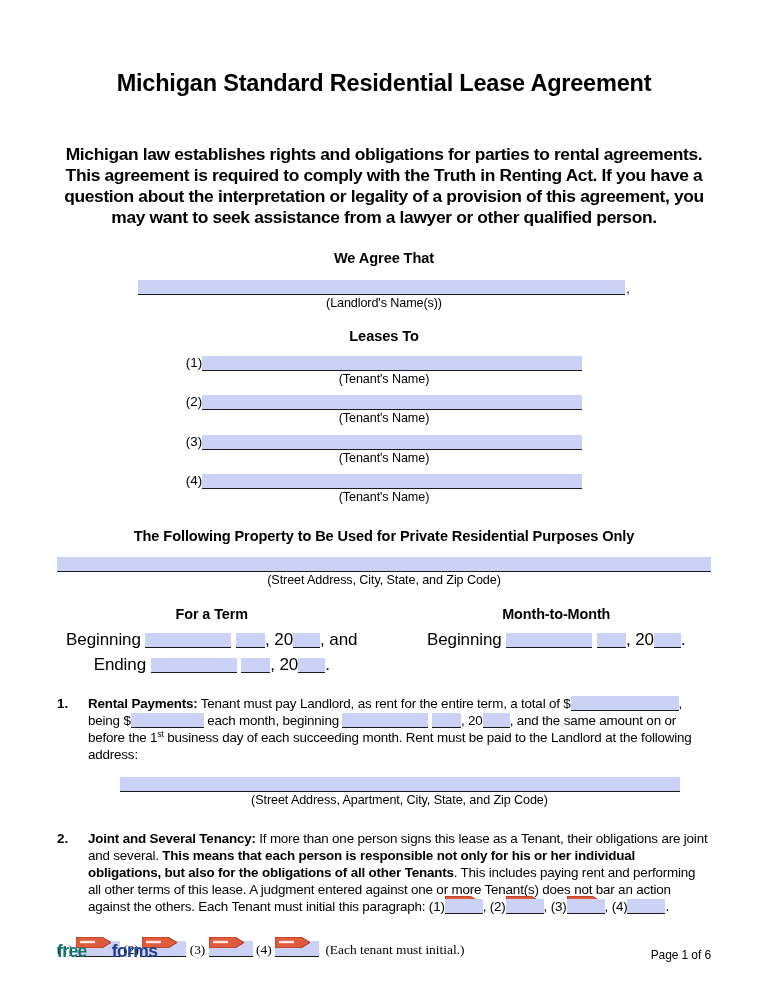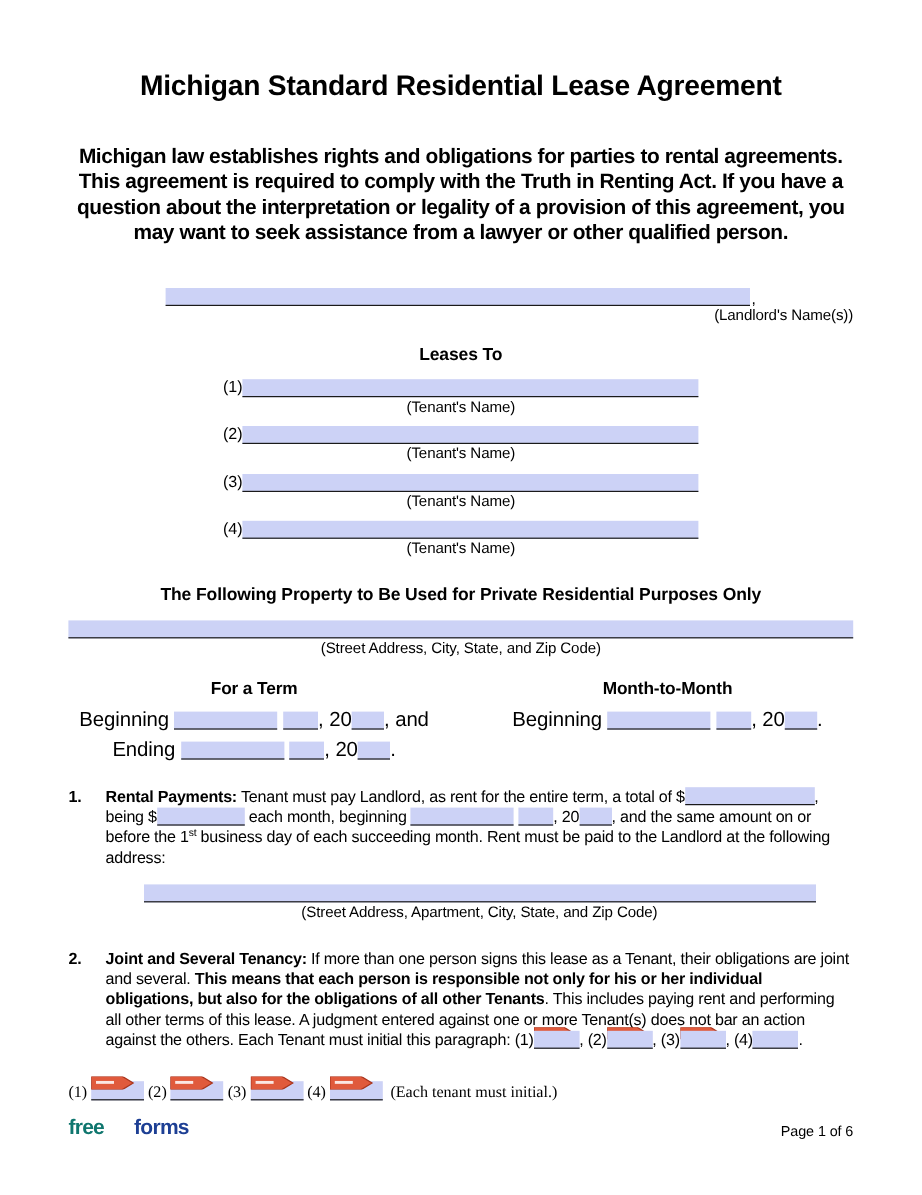--- a/index.html
+++ b/index.html
@@ -24,21 +24,21 @@
     box-sizing: border-box;
     padding: 0 57px;
   }
 
   
   .doc-title {
     text-align: center;
     font-size: 23.5px;
     font-weight: bold;
     letter-spacing: -0.2px;
-    margin: 0;
+    margin: 12px;
     padding-top: 58px;
     line-height: 1.15;
   }
   .notice-block {
     text-align: center;
     font-weight: bold;
     font-size: 17.4px;
     line-height: 1.21;
     margin: 0;
     padding-top: 35px;
@@ -77,21 +77,21 @@
     padding-top: 14px;
   }
   .landlord-fill {
     width: 487px;
   }
   .trailing-comma {
     font-size: 13px;
     line-height: 1;
     padding-left: 1px;
   }
-  .landlord-caption { padding-top: 1px; text-align: right; }
+  .landlord-caption { padding-top: 1px; }
 
   .leases-to-head { padding-top: 17px; }
 
   .tenant-list { padding-top: 12px; }
   .tenant-row {
     display: flex;
     justify-content: center;
     align-items: flex-end;
   }
   .tenant-num {
@@ -245,20 +245,21 @@
 
 <div class="page">
 
   <h1 class="doc-title">Michigan Standard Residential Lease Agreement</h1>
 
   <div class="notice-block">
     <span>Michigan law establishes rights and obligations for parties to rental agreements.  This agreement is required to comply with the Truth in Renting Act.  If you have a question about the interpretation or legality of a provision of this agreement, you may want to seek assistance from a lawyer or other qualified person.</span>
   </div>
 
   <div class="we-agree-wrap">
+    <div class="centered-head">We Agree That</div>
 
     <div class="landlord-row">
       <span class="fill landlord-fill"></span>
       <span class="trailing-comma">,</span>
     </div>
     <div class="field-caption landlord-caption">(Landlord's Name(s))</div>
   </div>
 
   <div class="centered-head leases-to-head">Leases To</div>
 

